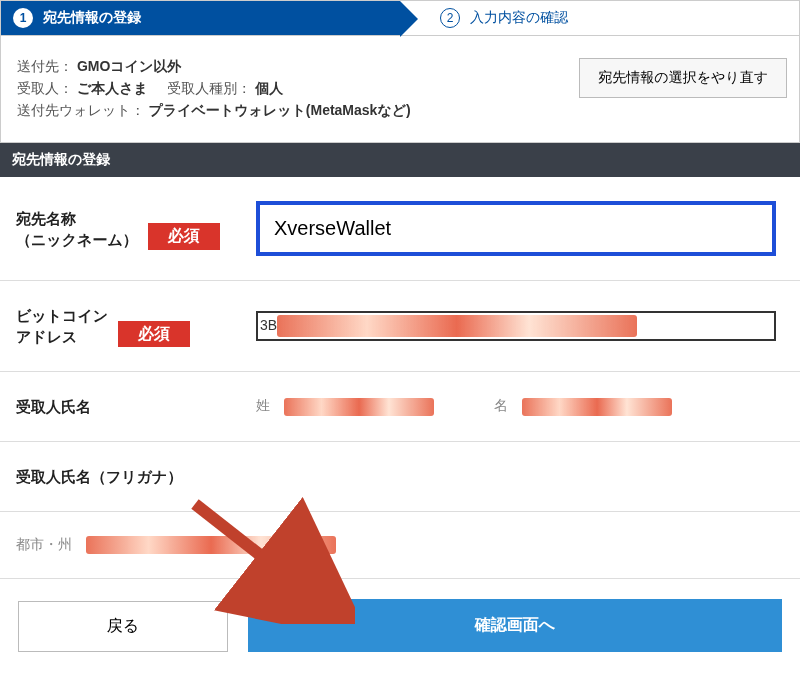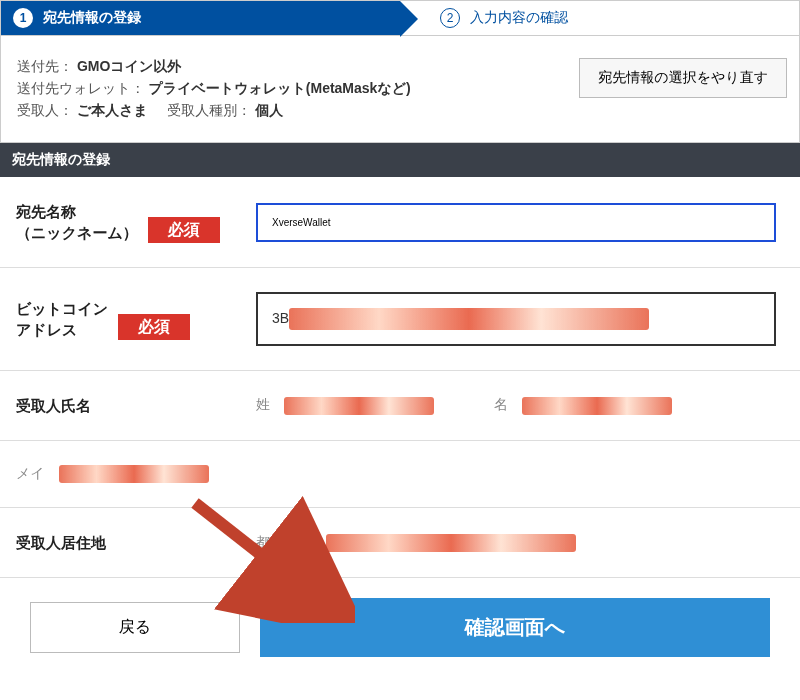--- a/index.html
+++ b/index.html
@@ -22,38 +22,38 @@
   .redo-btn { position: absolute; right: 12px; top: 22px; border: 1px solid #bbb; background: #f7f7f7; padding: 10px 18px; cursor: pointer; font-size: 14px; }
 
   
   .sec-head { background: #3a4049; color: #fff; padding: 8px 12px; font-weight: bold; }
 
   
   .form-row { display: flex; align-items: center; padding: 24px 16px; border-bottom: 1px solid #ddd; }
   .label-col { flex: 0 0 240px; display: flex; align-items: flex-end; gap: 10px; font-weight: bold; color: #222; font-size: 15px; line-height: 1.4; }
   .req { background: #d9342b; color: #fff; font-size: 16px; padding: 2px 20px; font-weight: bold; }
   .input-col { flex: 1; }
-  .text-input { width: 100%; max-width: 520px; padding: 12px 14px; border: 2px solid #1d4ed8; font-size: 10px; }
-  .addr-input { width: 100%; max-width: 520px; padding: 14px; border: 2px solid #333; font-size: 14px; position: relative; }
+  .text-input { width: 100%; max-width: 520px; padding: 12px 14px; border: 4px solid #1d4ed8; font-size: 20px; }
+  .addr-input { width: 100%; max-width: 520px; padding: 2px; border: 2px solid #333; font-size: 14px; position: relative; }
 
   
   .smear { display: inline-block; height: 18px; vertical-align: middle; border-radius: 3px;
     background: linear-gradient(90deg, rgba(230,90,60,0.85) 0%, rgba(255,190,160,0.6) 25%, rgba(230,80,50,0.85) 50%, rgba(255,200,170,0.5) 70%, rgba(230,90,60,0.85) 100%);
     filter: blur(0.4px); }
   .smear.s-addr { width: 360px; height: 22px; }
   .smear.s-name { width: 150px; }
   .smear.s-city { width: 250px; }
 
   .name-pair { display: flex; gap: 60px; align-items: center; }
   .mini-lbl { color: #888; font-size: 14px; margin-right: 10px; }
 
   
-  .btns { display: flex; gap: 20px; padding: 20px 30px; align-items: center; }
+  .btns { display: flex; gap: 20px; padding: 20px 18px; align-items: flex-end; }
   .btn-back { flex: 0 0 210px; border: 1px solid #bbb; background: #fff; padding: 14px 0; text-align: center; font-size: 16px; cursor: pointer; }
-  .btn-next { flex: 1; background: #2f8fd5; color: #fff; padding: 16px 0; text-align: center; font-size: 20px; font-weight: bold; border: none; cursor: pointer; }
+  .btn-next { flex: 1; background: #2f8fd5; color: #fff; padding: 16px 0; text-align: center; font-size: 16px; font-weight: bold; border: none; cursor: pointer; }
 
   
   .arrow { position: absolute; pointer-events: none; }
 </style>
 </head>
 <body>
 
 <div class="steps">
   <div class="step1">
     <span class="circ circ1">1</span>
@@ -64,29 +64,29 @@
     <span>入力内容の確認</span>
   </div>
 </div>
 
 <div class="summary">
   <div class="row">
     <span class="k">送付先：</span>
     <span class="v">GMOコイン以外</span>
   </div>
   <div class="row">
-    <span class="k">送付先ウォレット：</span>
-    <span class="v">プライベートウォレット(MetaMaskなど)</span>
-  </div>
-  <div class="row">
     <span class="k">受取人：</span>
     <span class="v">ご本人さま</span>
     &nbsp;&nbsp;&nbsp;
     <span class="k">受取人種別：</span>
     <span class="v">個人</span>
+  </div>
+  <div class="row">
+    <span class="k">送付先ウォレット：</span>
+    <span class="v">プライベートウォレット(MetaMaskなど)</span>
   </div>
   <button class="redo-btn">宛先情報の選択をやり直す</button>
 </div>
 
 <div class="sec-head">宛先情報の登録</div>
 
 <div class="form-row">
   <div class="label-col">
     <span style="white-space:pre-line">宛先名称
 （ニックネーム）</span>
@@ -120,32 +120,28 @@
       <span class="smear s-name"></span>
     </div>
     <div>
       <span class="mini-lbl">名</span>
       <span class="smear s-name"></span>
     </div>
   </div>
 </div>
 
 <div class="form-row">
+  <div class="label-col">
+    <span>受取人氏名（フリガナ）</span>
+  </div>
   <div class="input-col name-pair">
-    <div>
-      <span class="mini-lbl">メイ</span>
-      <span class="smear s-name"></span>
-    </div>
   </div>
 </div>
 
 <div class="form-row" style="position:relative;">
-  <div class="label-col">
-    <span>受取人居住地</span>
-  </div>
   <div class="input-col">
     <span class="mini-lbl">都市・州</span>
     <span class="smear s-city"></span>
   </div>
 </div>
 
 <div class="btns" style="position:relative;">
   <button class="btn-back">戻る</button>
   <button class="btn-next">確認画面へ</button>
 

